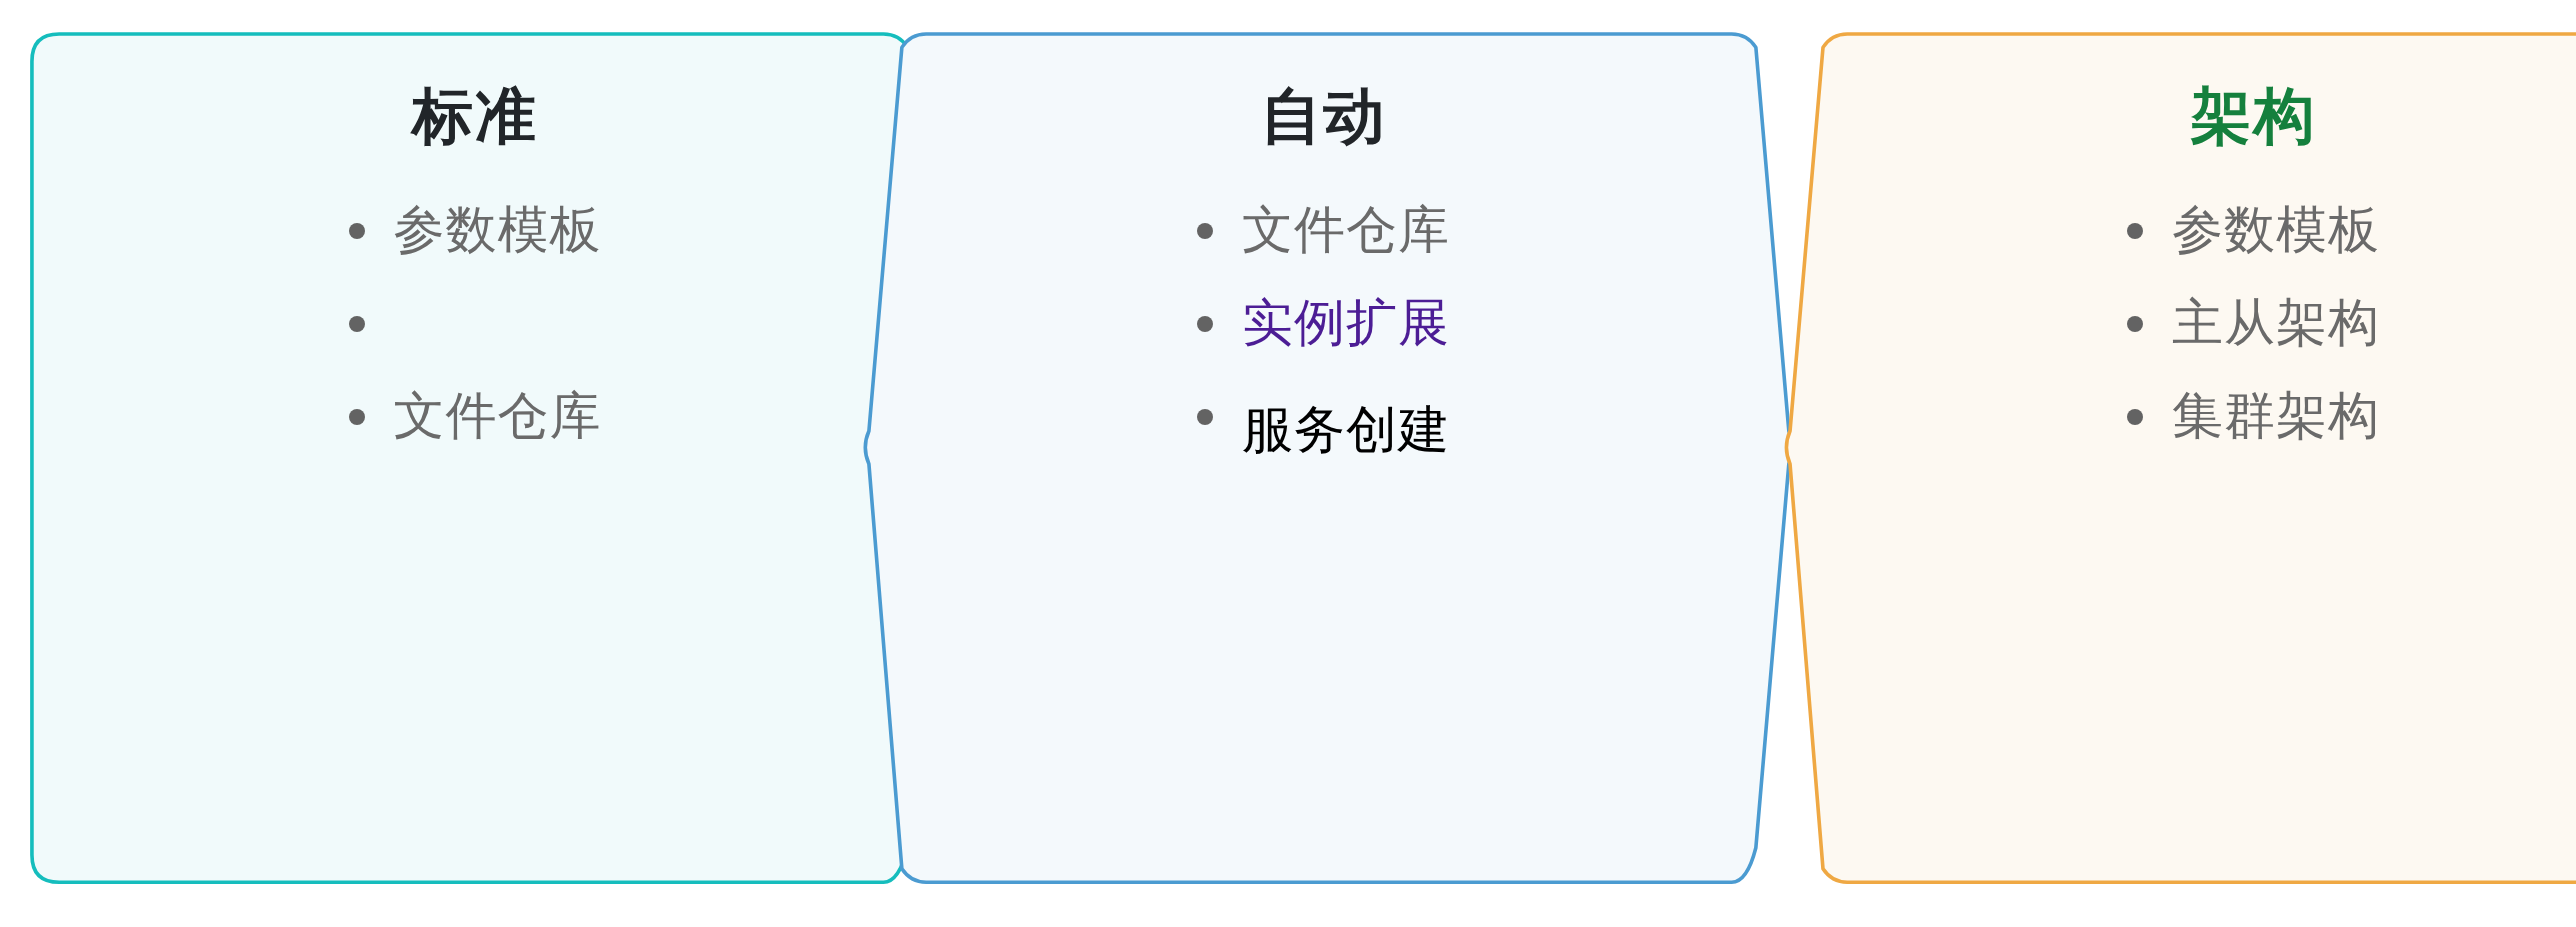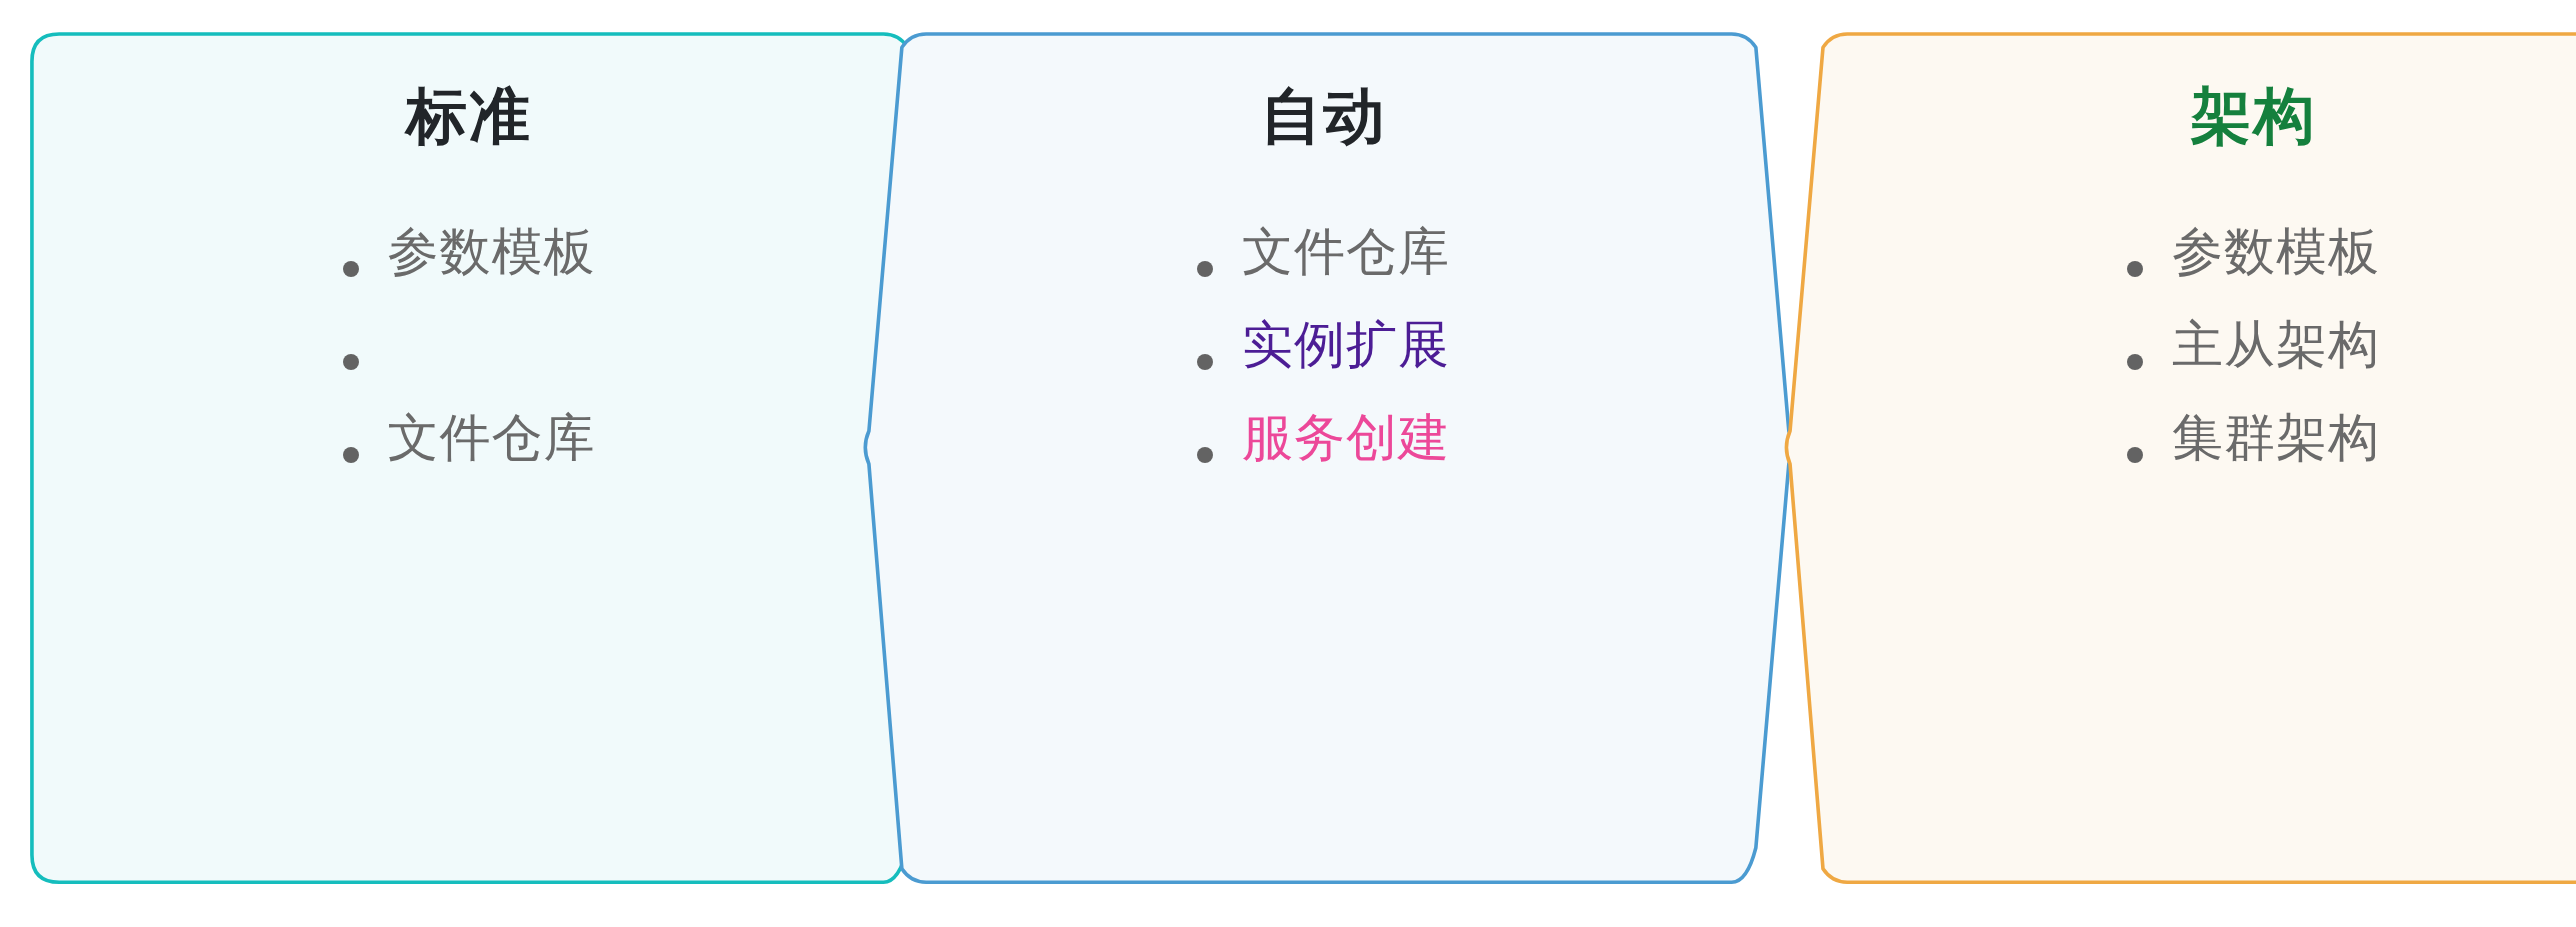--- a/index.html
+++ b/index.html
@@ -58,23 +58,24 @@
 
   .bullet-list {
     list-style: none;
     margin: 0;
     padding: 0;
     margin-top: 37px;
   }
 
   .bullet-item {
     display: flex;
-    align-items: flex-end;
+    align-items: center;
     height: 93px;
     white-space: nowrap;
+    font-family: Liberation Serif, serif;
   }
 
   .bullet-dot {
     width: 16px;
     height: 16px;
     border-radius: 50%;
     background: #636363;
     flex: 0 0 auto;
     margin-right: 29px;
   }
@@ -85,21 +86,21 @@
     color: #6a6a6a;
     line-height: 1;
     letter-spacing: 1px;
   }
 
   
   .stage-1 { left: 0px;    width: 1020px; }
   .stage-2 { left: 855px; width: 1025px; }
   .stage-3 { left: 1772px; width: 985px; }
 
-  .content-1 { left: 26px;   width: 886px; }
+  .content-1 { left: 32px;   width: 886px; }
   .content-2 { left: 860px; width: 927px; }
   .content-3 { left: 1792px; width: 923px; }
 </style>
 </head>
 <body>
 
 <div id="diagram">
 
   <div class="stage stage-1">
     <svg viewBox="0 0 1980 1800" preserveAspectRatio="none">
@@ -156,21 +157,21 @@
       <li class="bullet-item">
         <span class="bullet-dot" style="background: rgb(99, 99, 99);"></span>
         <span class="bullet-label" style="color: rgb(106, 106, 106);">文件仓库</span>
       </li>
       <li class="bullet-item">
         <span class="bullet-dot" style="background: rgb(99, 99, 99);"></span>
         <span class="bullet-label" style="color: #4c1d95;">实例扩展</span>
       </li>
       <li class="bullet-item">
         <span class="bullet-dot" style="background: rgb(99, 99, 99);"></span>
-        <span class="bullet-label" style="color: #ec4899; margin-top: 27px;">服务创建</span>
+        <span class="bullet-label" style="color: #000000; margin-top: 27px;">服务创建</span>
       </li>
     </ul>
   </div>
 
   <div class="stage stage-3">
     <svg viewBox="0 0 1912 1800" preserveAspectRatio="none">
       <path id="shape-3" d="M 99 92
                Q 116 66 146 66
                L 1777 66
                Q 1830 66 1830 119

